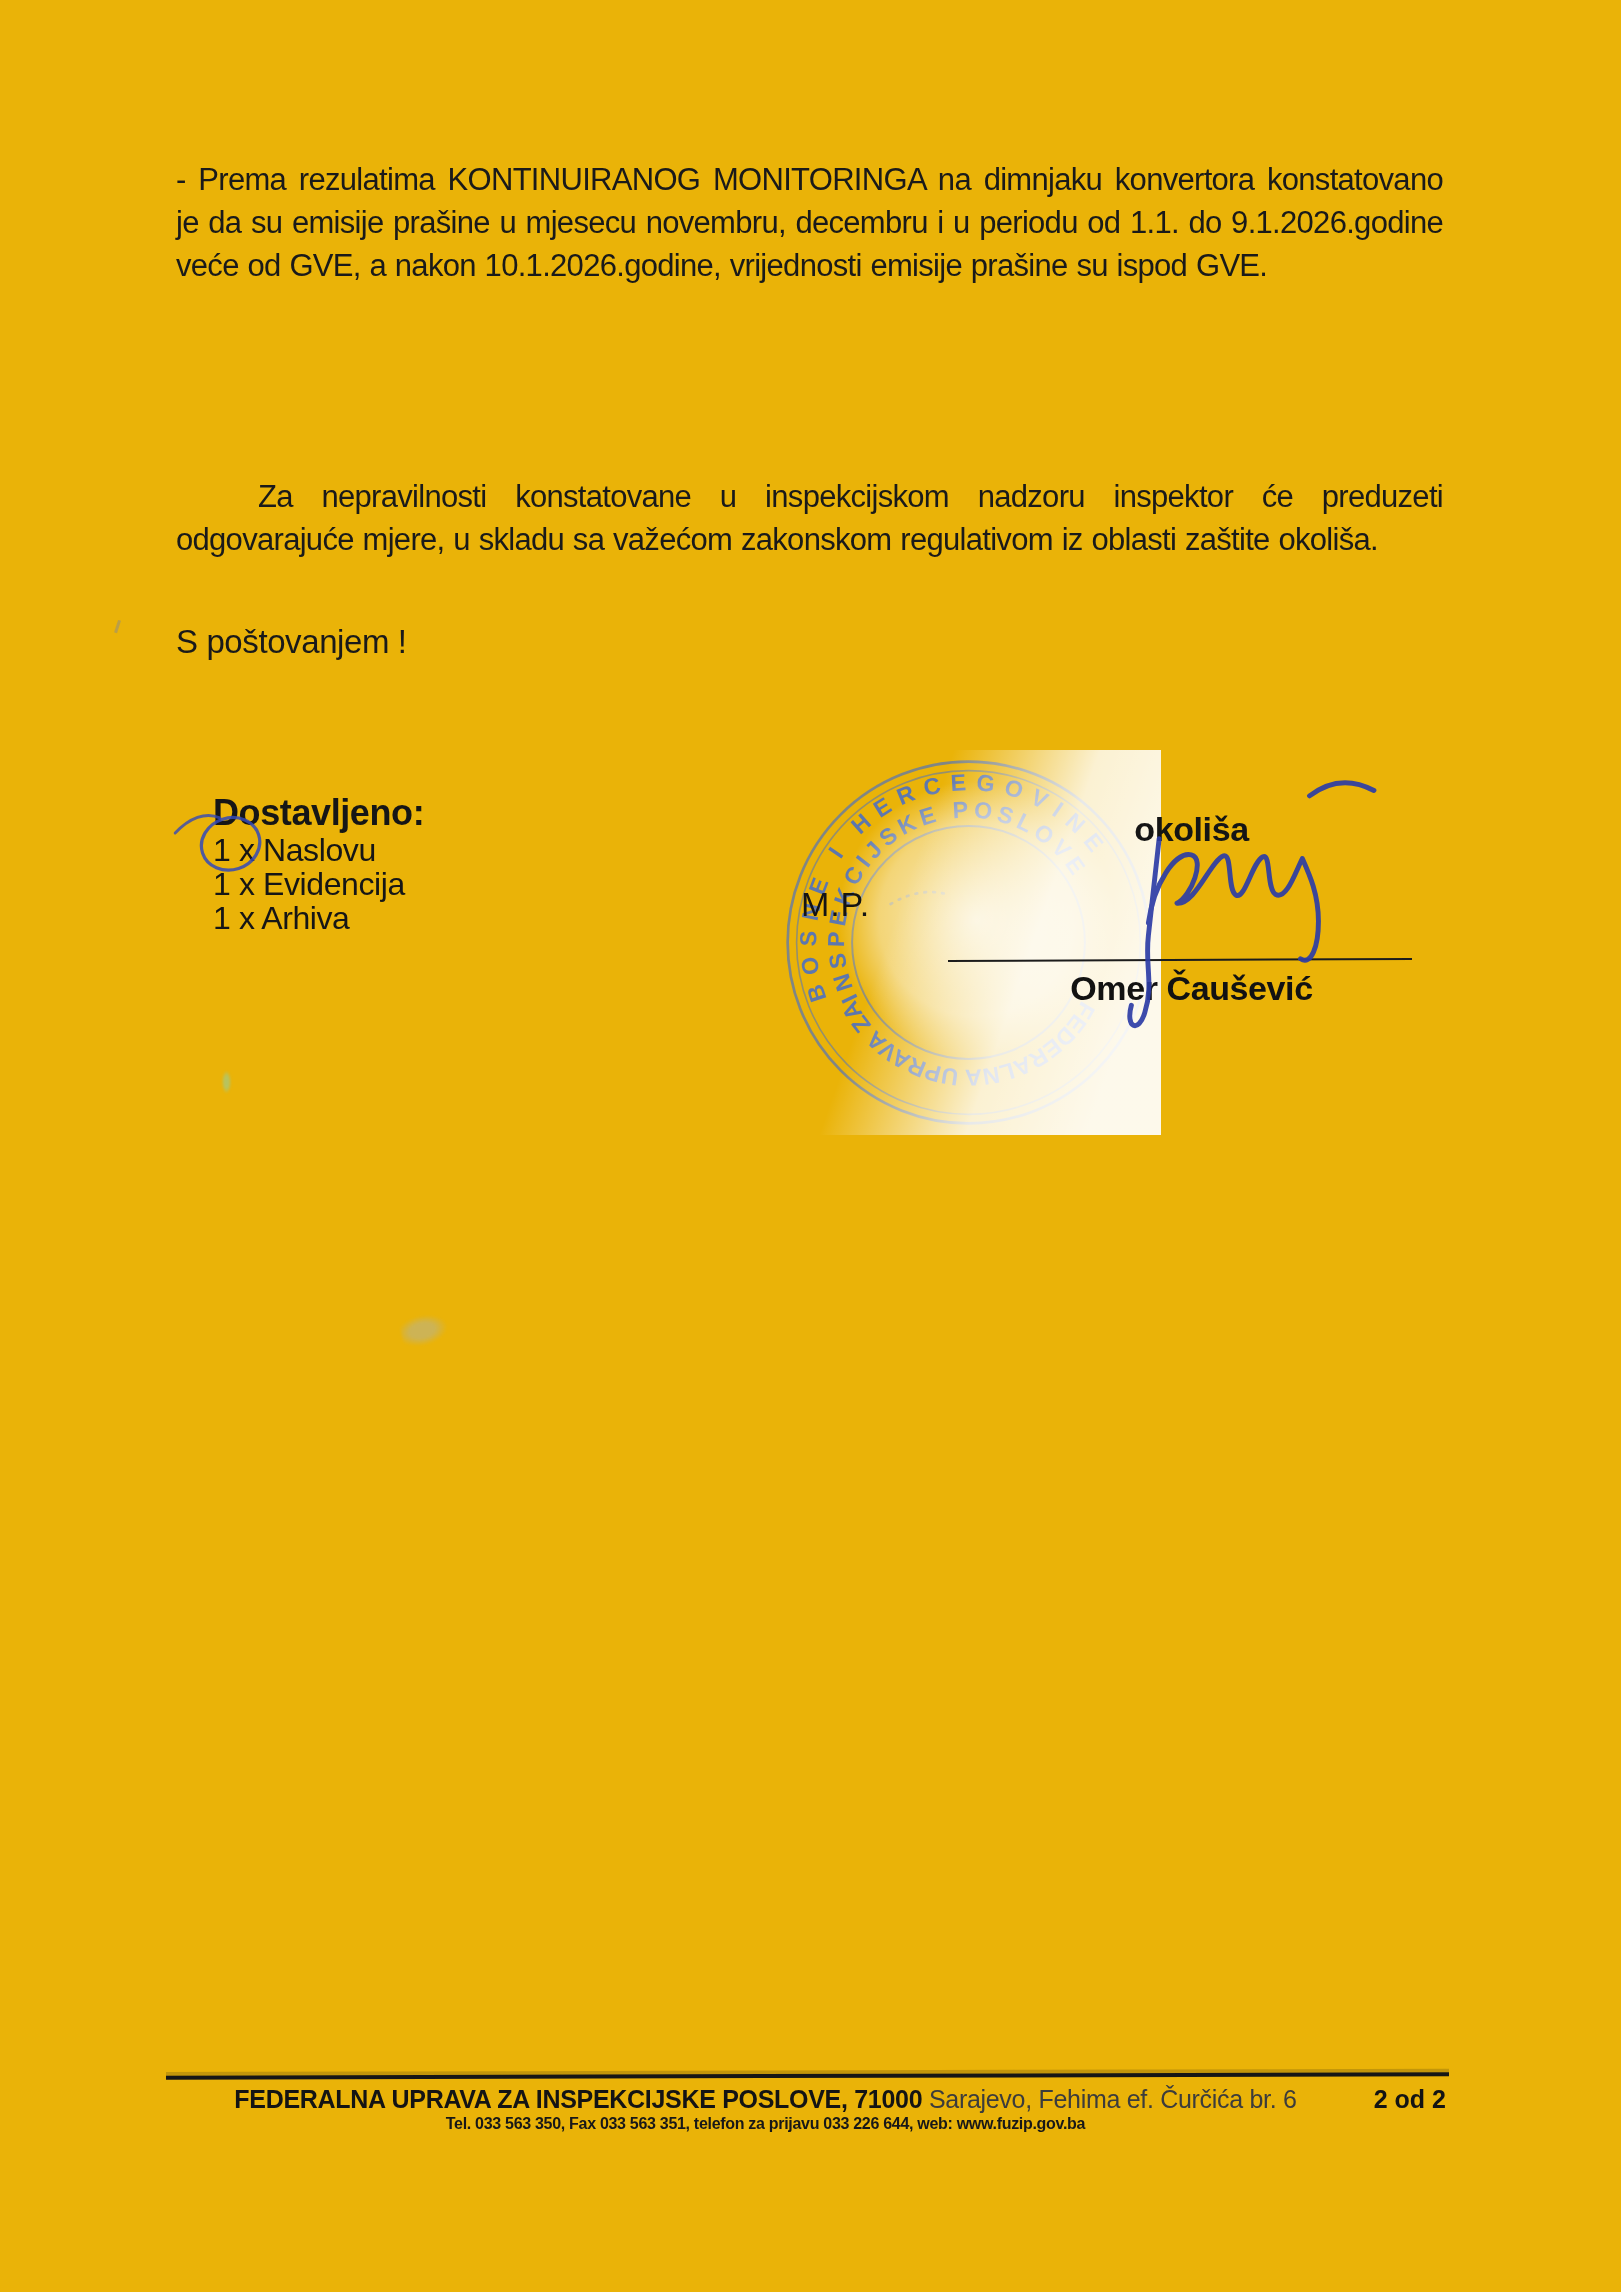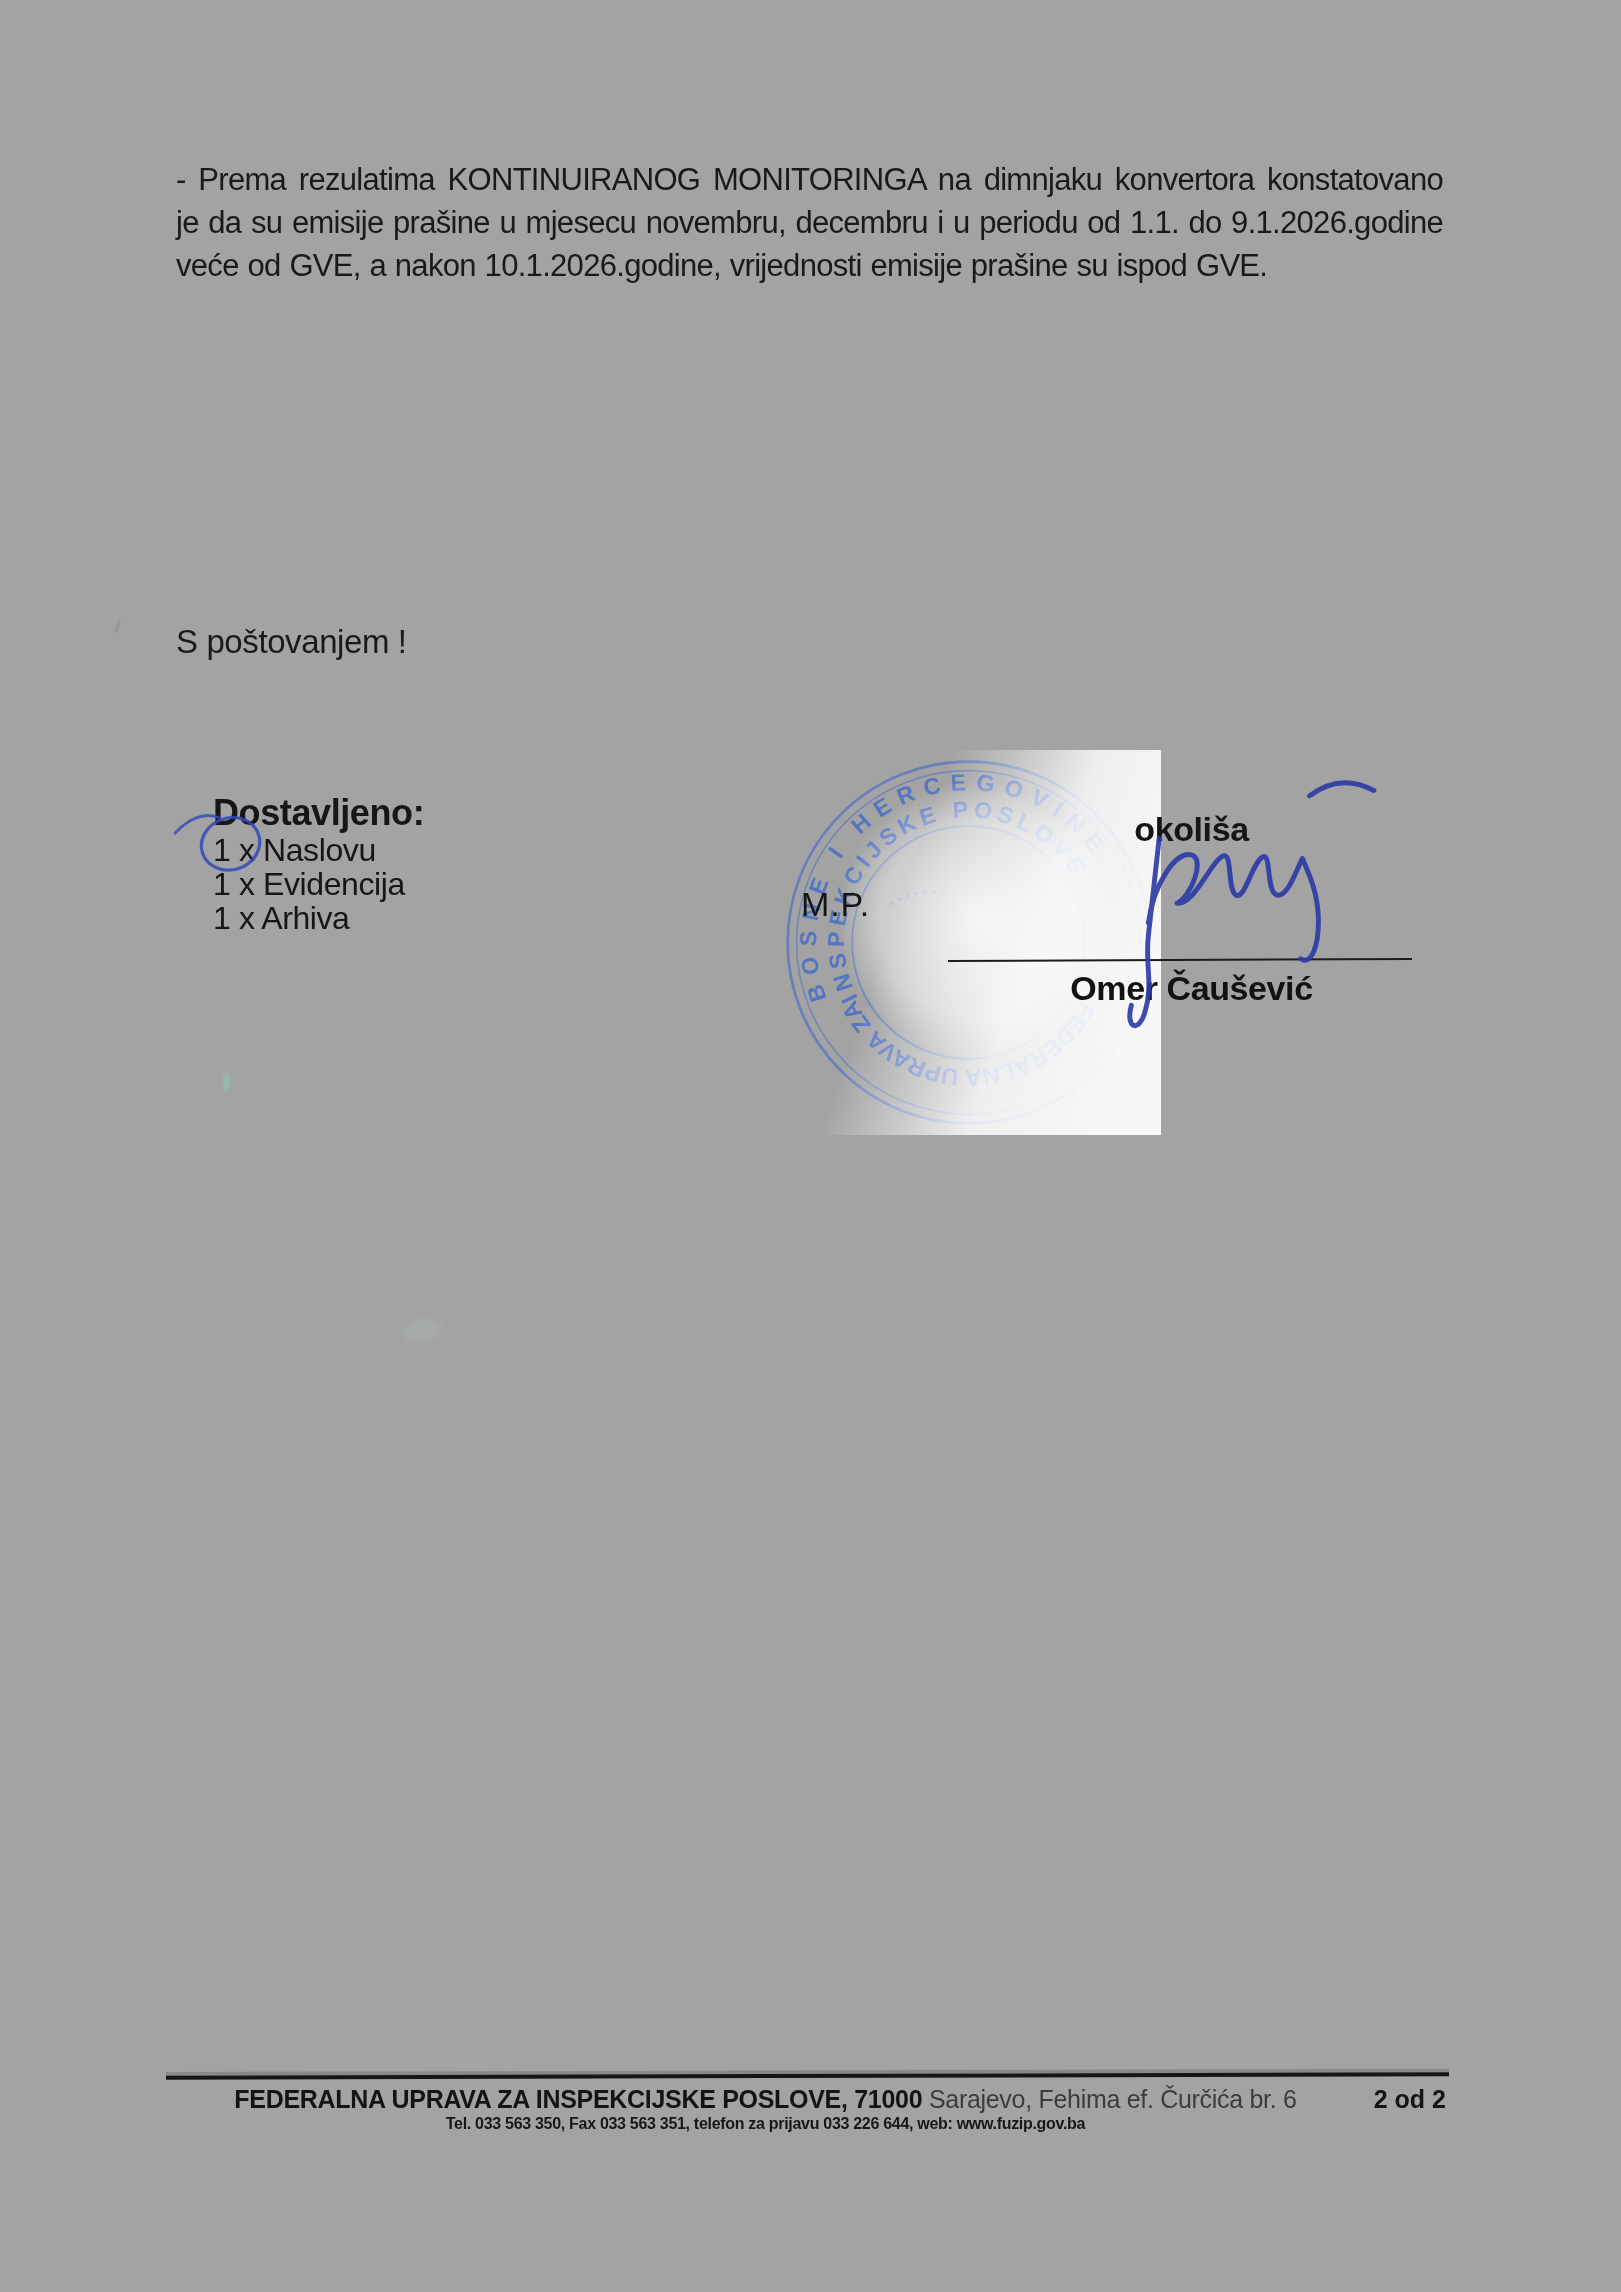--- a/index.html
+++ b/index.html
@@ -1,19 +1,19 @@
 <!DOCTYPE html>
 <html style="font-size:14.3px"><head>
 <meta charset="utf-8">
 <style>
   html,body{margin:0;padding:0;background:#ffffff;}
   .page{
     position:relative;
     width:1622px;height:2293px;
-    background:#a3a3a3;
+    background:#eab308;
     font-family:"Liberation Sans", sans-serif;
     color:#1b1b1b;
     overflow:hidden;
   }
   .body-par{
     position:absolute;left:176px;width:1267px;
     font-size:31px;line-height:43px;
     letter-spacing:-0.7px;word-spacing:0.9px;
     text-align:justify;color:#1a1a1a;
   }
@@ -79,20 +79,21 @@
     background:radial-gradient(ellipse, #86d3b4 0 40%, rgba(134,211,180,0) 75%);
     filter:blur(0.9px);
   }
 </style>
 </head>
 <body>
 
 <div class="page">
 
   <div class="body-par par-1">- Prema rezulatima KONTINUIRANOG MONITORINGA na dimnjaku konvertora konstatovano je da su emisije prašine u mjesecu novembru, decembru i u periodu od 1.1. do 9.1.2026.godine veće od GVE, a nakon 10.1.2026.godine, vrijednosti emisije prašine su ispod GVE.</div>
+  <div class="body-par par-3">Za nepravilnosti konstatovane u inspekcijskom nadzoru inspektor će preduzeti odgovarajuće mjere, u skladu sa važećom zakonskom regulativom iz oblasti zaštite okoliša.</div>
 
   <div class="salutation">S poštovanjem !</div>
 
   <div class="distribution">
     <div class="head">Dostavljeno:</div>
     <div class="item">1 x Naslovu</div>
     <div class="item">1 x Evidencija</div>
     <div class="item">1 x Arhiva</div>
   </div>
 

